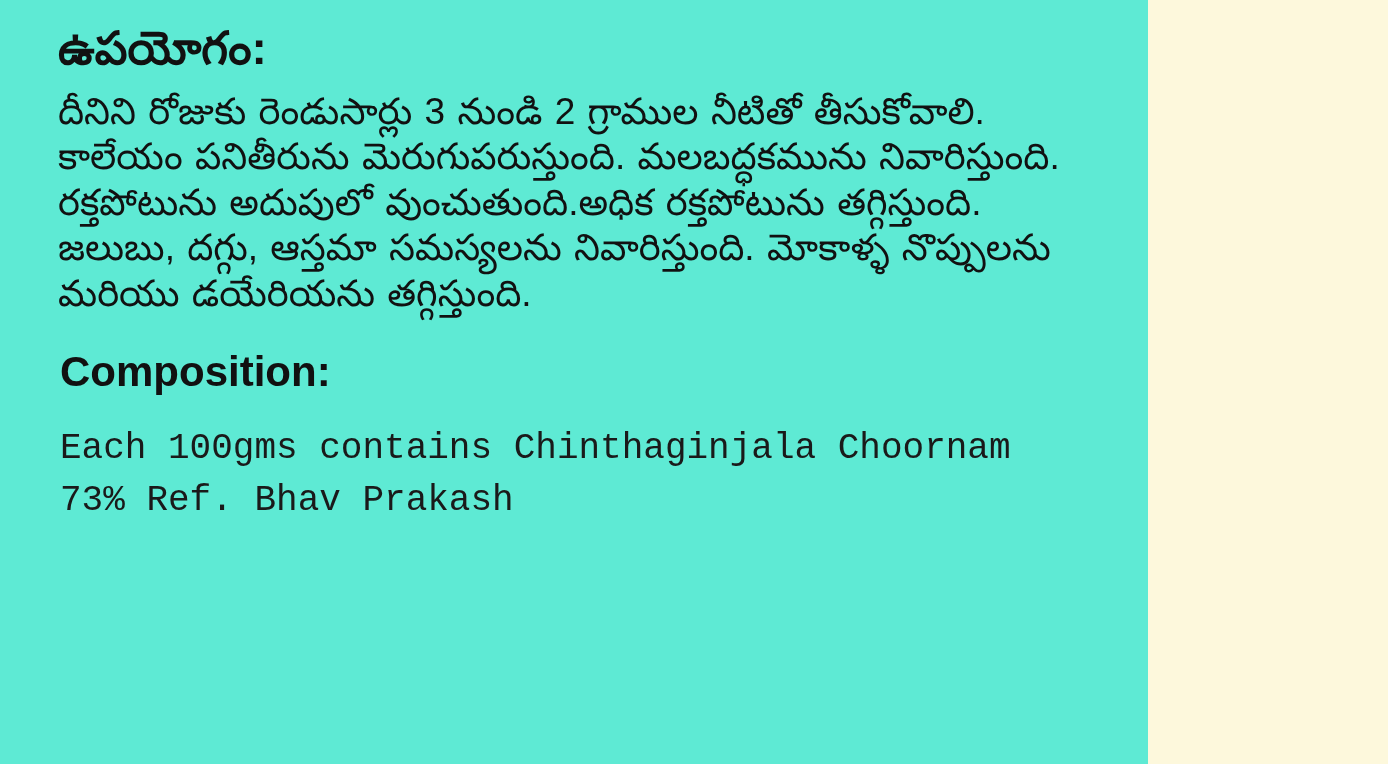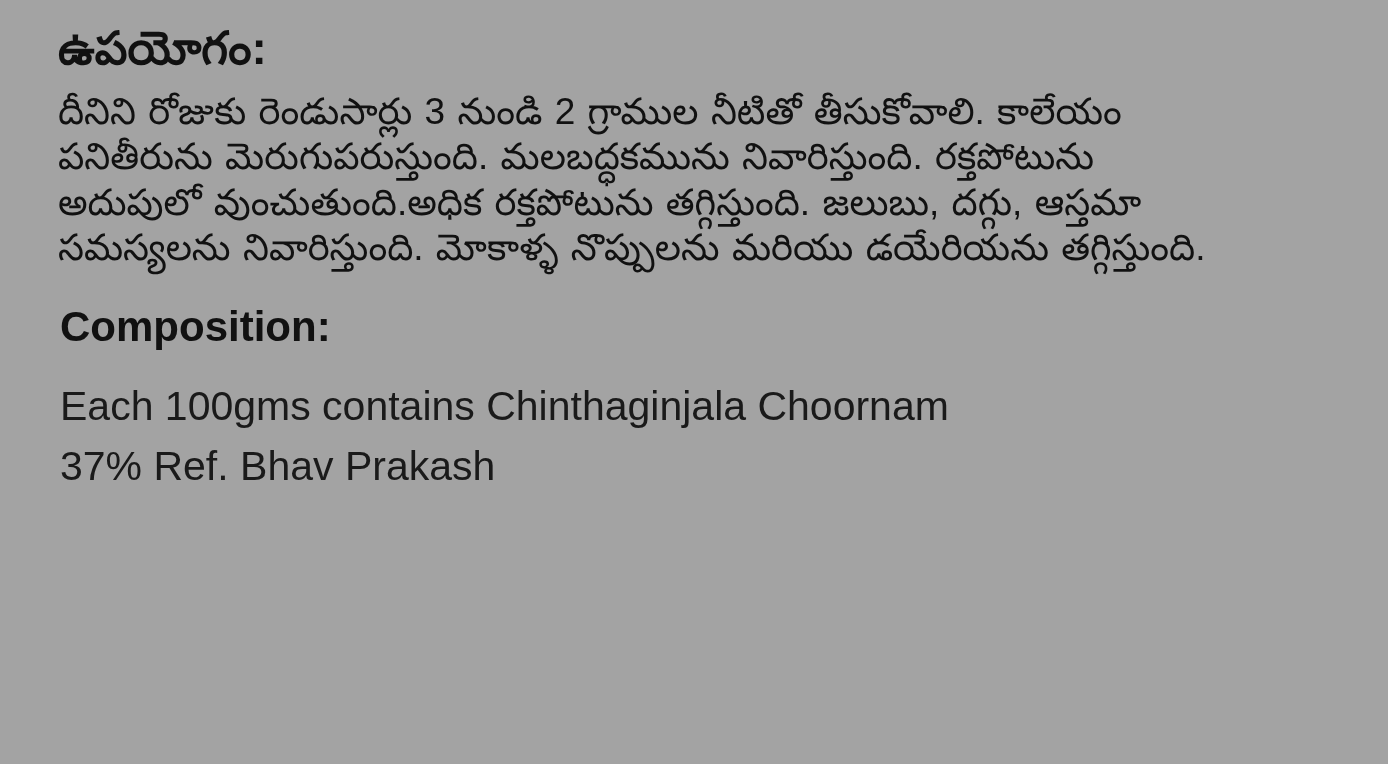--- a/index.html
+++ b/index.html
@@ -8,25 +8,25 @@
   }
   body {
     width: 1388px;
     height: 764px;
     background: #fdf8dc;
     font-family: "Liberation Sans", sans-serif;
     color: #1a1a1a;
     overflow: hidden;
   }
   .page {
-    width: 1388px;
+    width: 1148px;
     height: 764px;
     box-sizing: border-box;
     padding: 22px 40px 0 58px;
-    background: #a3a3a3;
+    background: #5eead4;
     display: block;
   }
   .heading-telugu {
     font-family: "Liberation Sans", sans-serif;
     font-weight: bold;
     font-size: 46px;
     line-height: 1.15;
     letter-spacing: 0px;
     margin: 0 0 14px 0;
     color: #111111;
@@ -42,22 +42,22 @@
   }
   .heading-composition {
     font-family: "Liberation Sans", sans-serif;
     font-weight: bold;
     font-size: 42px;
     line-height: 1.15;
     margin: 32px 0 26px 2px;
     color: #111111;
   }
   .composition-body {
-    font-family: Liberation Sans, sans-serif;
-    font-size: 41px;
+    font-family: Liberation Mono, monospace;
+    font-size: 36px;
     line-height: 1.45;
     margin: 0 0 0 2px;
     color: #1a1a1a;
     max-width: 1330px;
   }
   .composition-body .line {
     display: block;
   }
 </style>
 </head>
@@ -66,16 +66,16 @@
 <div class="page">
 
   <h1 class="heading-telugu">ఉపయోగం:</h1>
 
   <p class="body-telugu">దీనిని రోజుకు రెండుసార్లు 3 నుండి 2 గ్రాముల నీటితో తీసుకోవాలి. కాలేయం పనితీరును మెరుగుపరుస్తుంది. మలబద్ధకమును నివారిస్తుంది. రక్తపోటును అదుపులో వుంచుతుంది.అధిక రక్తపోటును తగ్గిస్తుంది. జలుబు, దగ్గు, ఆస్తమా సమస్యలను నివారిస్తుంది. మోకాళ్ళ నొప్పులను మరియు డయేరియను తగ్గిస్తుంది.</p>
 
   <h2 class="heading-composition">Composition:</h2>
 
   <div class="composition-body">
     <span class="line">Each 100gms contains Chinthaginjala Choornam</span>
-    <span class="line">37% Ref. Bhav Prakash</span>
+    <span class="line">73% Ref. Bhav Prakash</span>
   </div>
 
 </div>
 
 </body></html>

